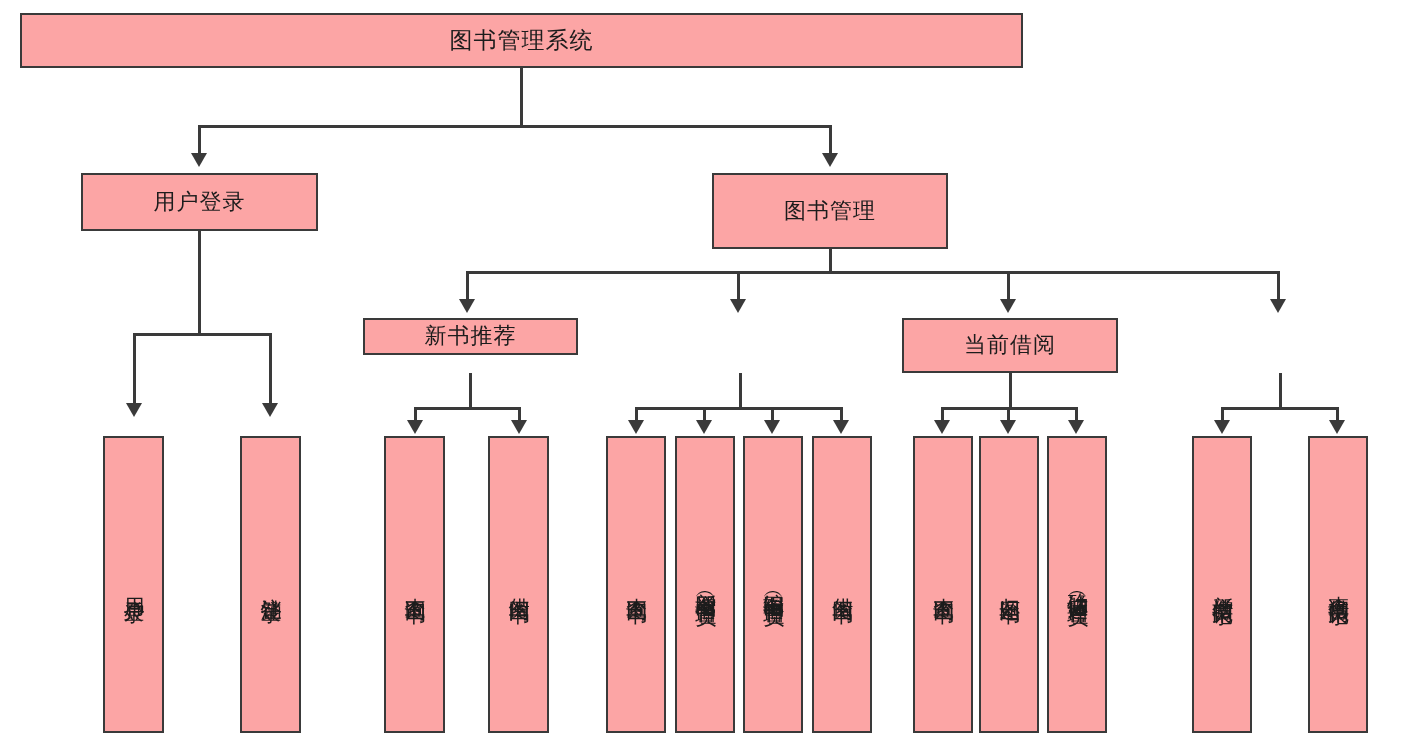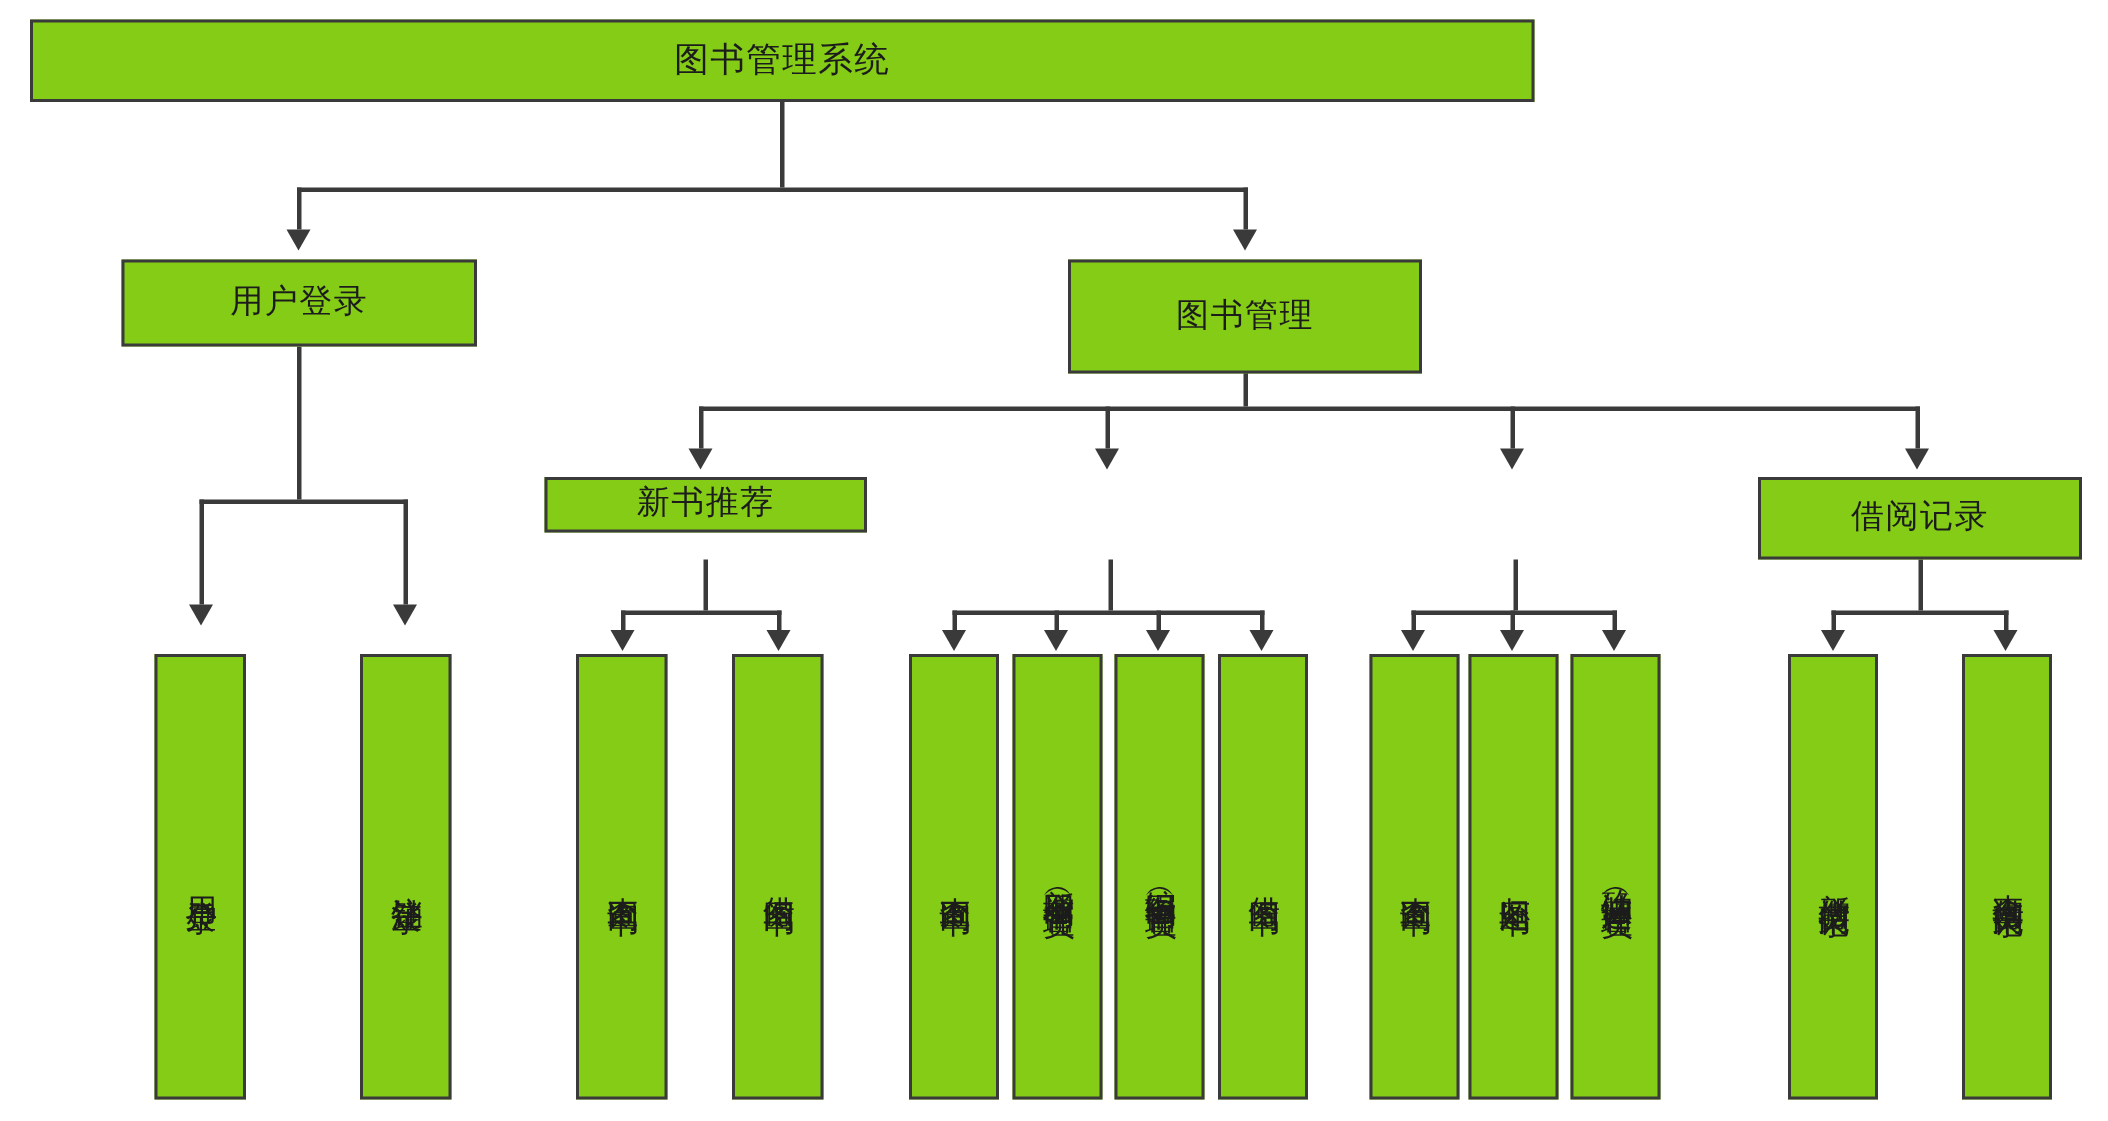--- a/index.html
+++ b/index.html
@@ -15,21 +15,21 @@
     position: relative;
     width: 1405px;
     height: 747px;
     background: #ffffff;
     overflow: hidden;
   }
   
   .node {
     position: absolute;
     box-sizing: border-box;
-    background: #84cc16;
+    background: #fca5a5;
     border: 2px solid #3a3a3a;
     display: flex;
     align-items: center;
     justify-content: center;
     color: #1c1c1c;
   }
   .node.horiz {
     font-size: 22px;
     letter-spacing: 1px;
     line-height: 1.2;
@@ -163,24 +163,24 @@
 
   <div class="node horiz" style="left:712px; top:173px; width:236px; height:76px;">
     <span>图书管理</span>
   </div>
 
   <div class="node horiz" style="left:363px; top:318px; width:215px; height:37px;">
     <span>新书推荐</span>
   </div>
 
 
-
-  <div class="node horiz" style="left:1172px; top:318px; width:216px; height:55px;">
-    <span>借阅记录</span>
-  </div>
+  <div class="node horiz" style="left:902px; top:318px; width:216px; height:55px;">
+    <span>当前借阅</span>
+  </div>
+
 
   <div class="node vert" style="left:103px; top:436px; width:61px; height:297px;">
     <span class="vtext">用户登录</span>
   </div>
 
   <div class="node vert" style="left:240px; top:436px; width:61px; height:297px;">
     <span class="vtext">注销登录</span>
   </div>
 
   <div class="node vert" style="left:384px; top:436px; width:61px; height:297px;">

